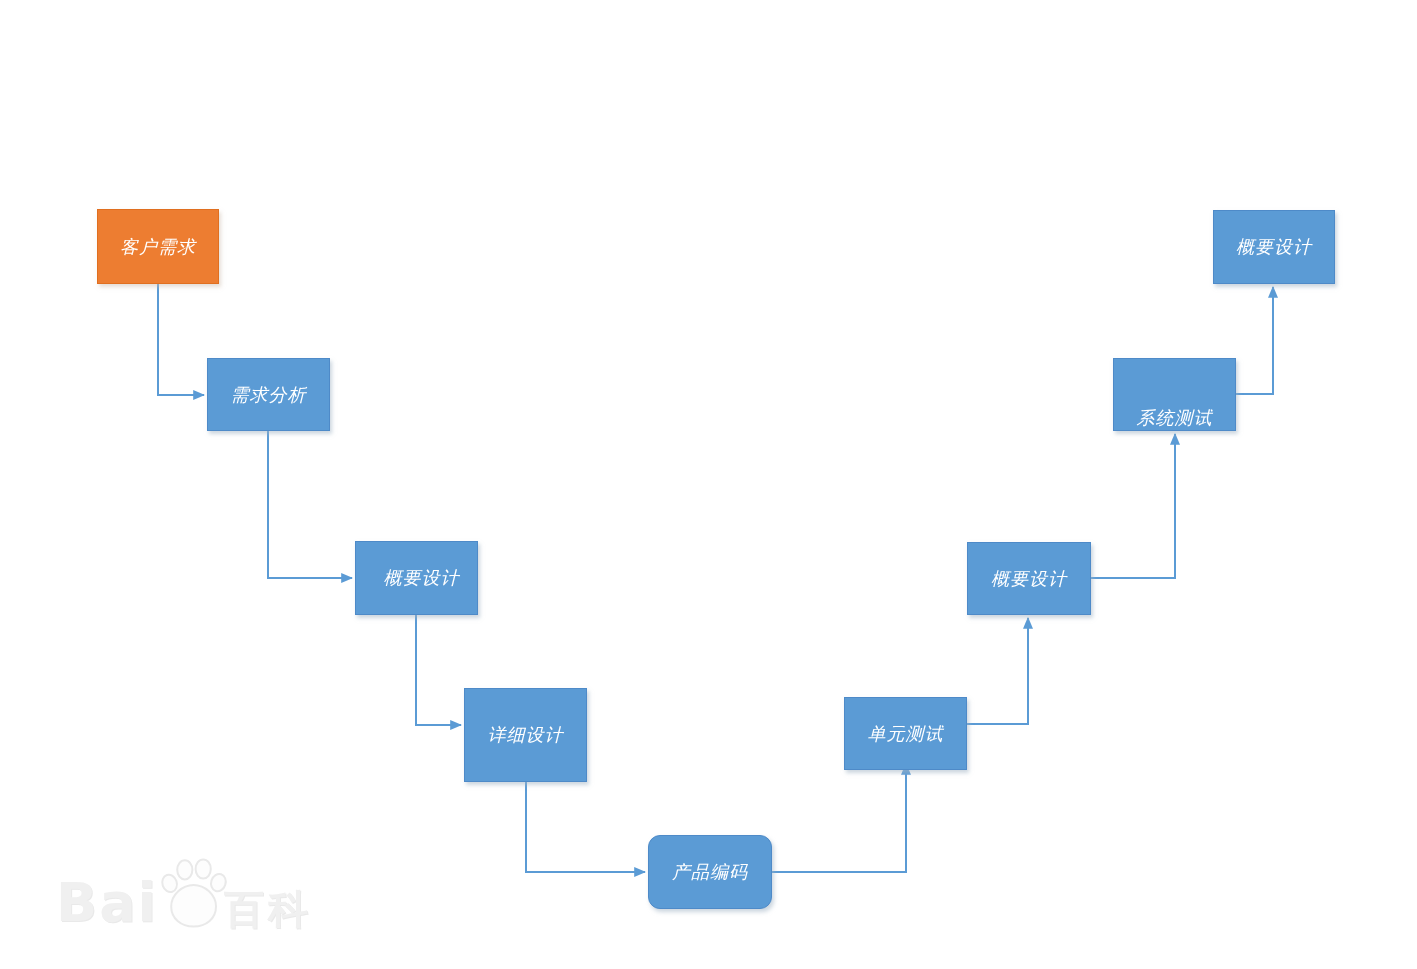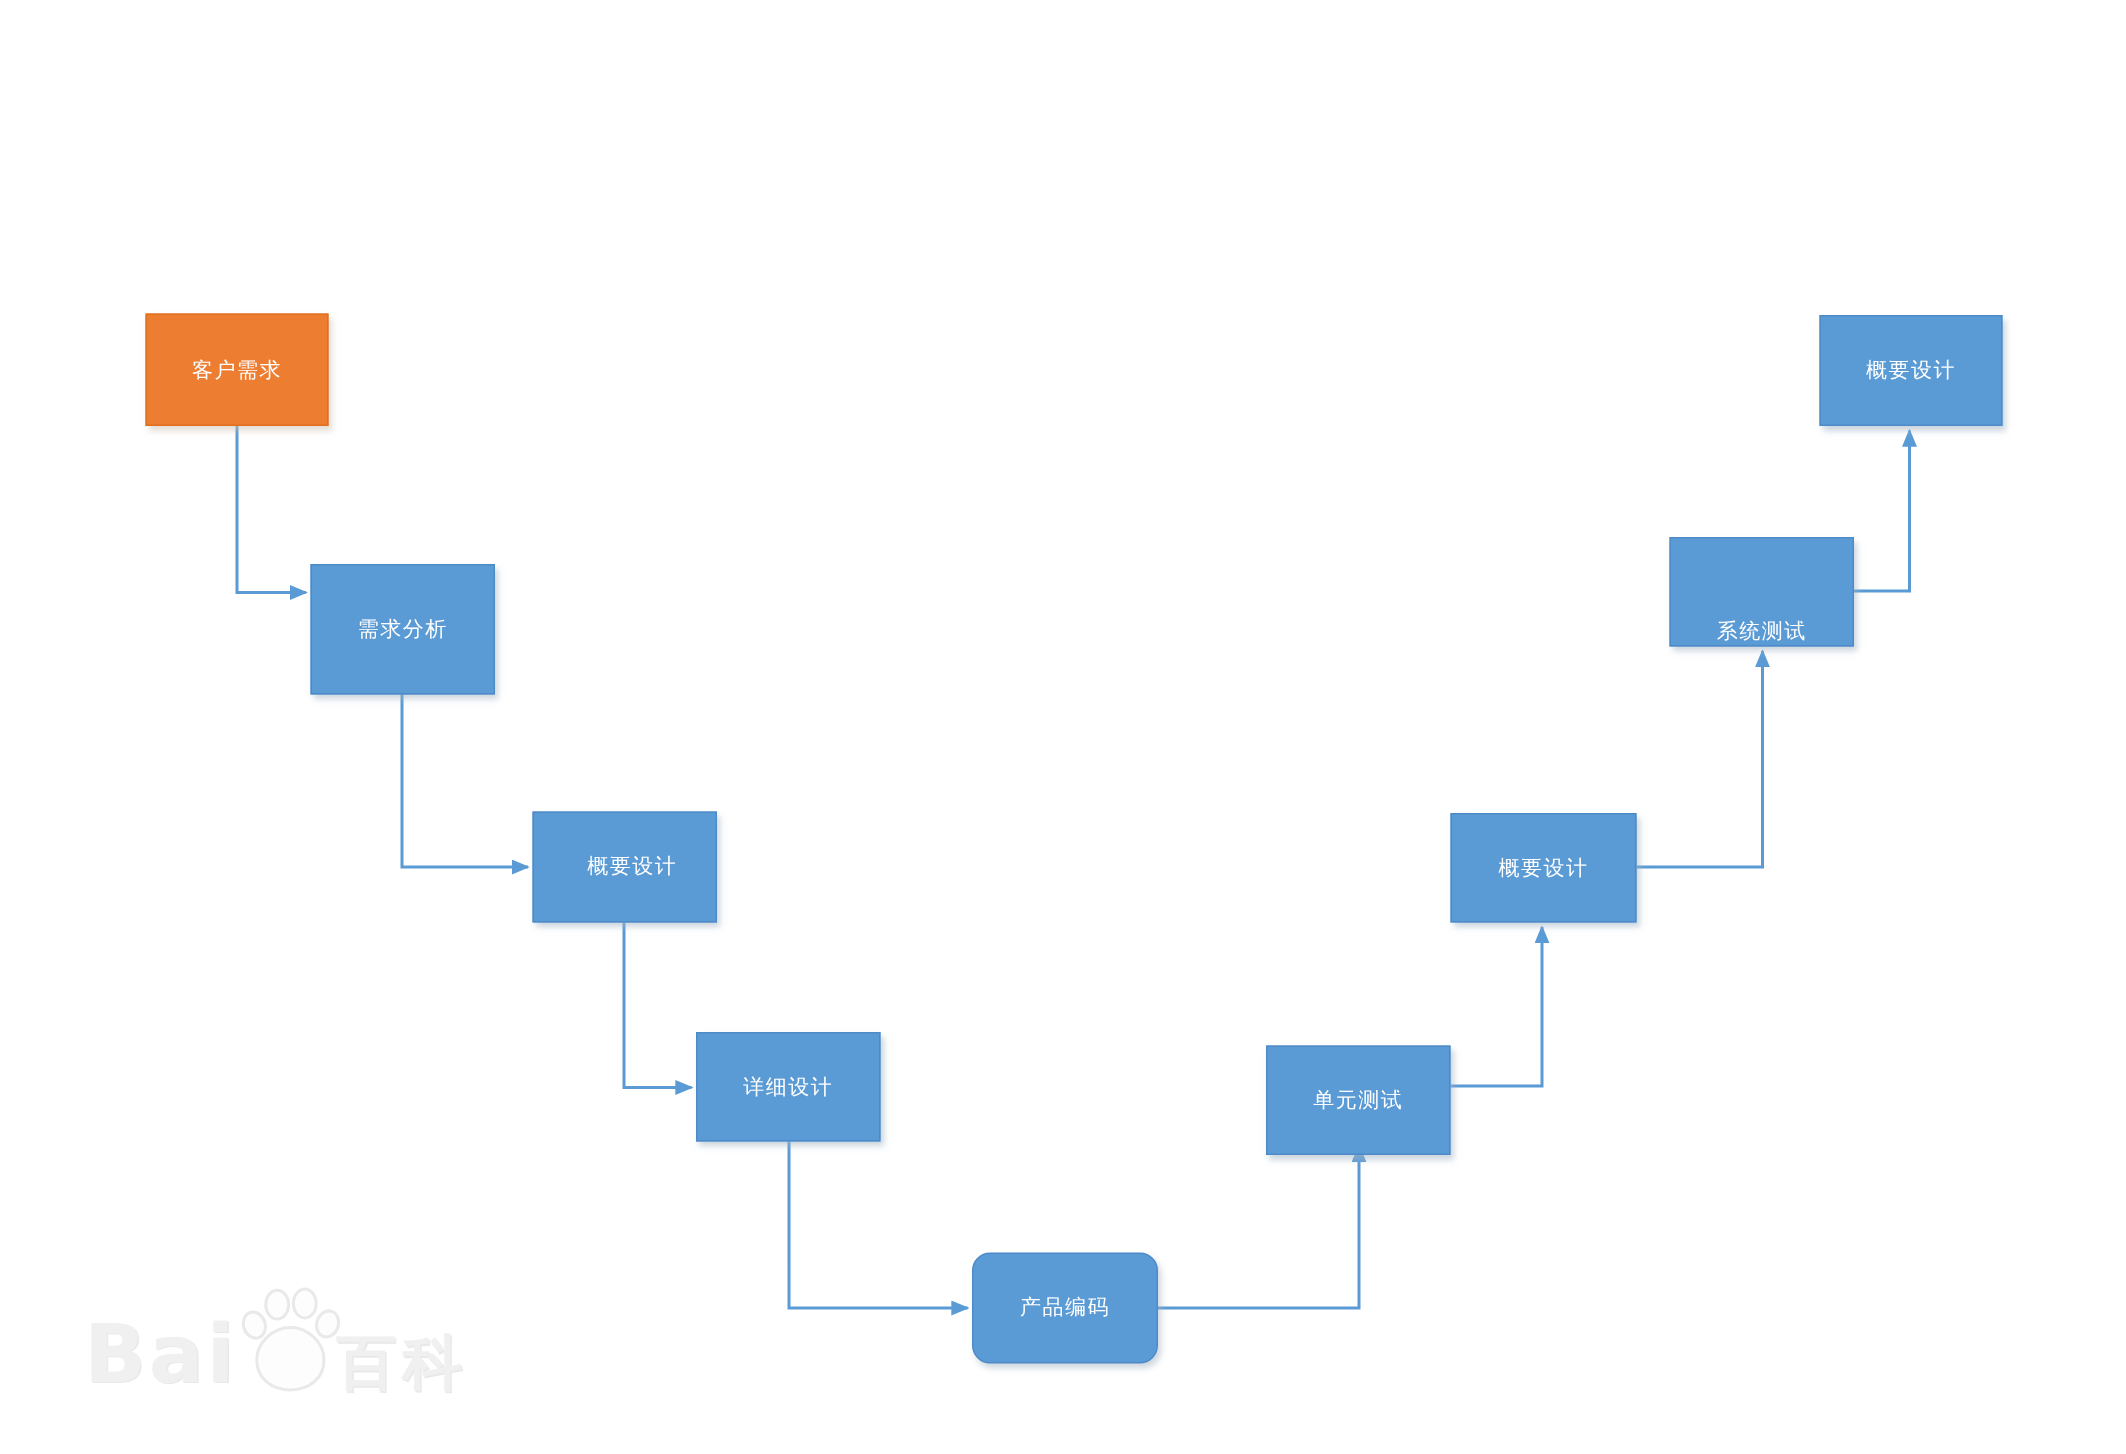--- a/index.html
+++ b/index.html
@@ -11,23 +11,24 @@
     overflow: hidden;
     font-family: "DejaVu Sans", "Liberation Sans", sans-serif;
   }
   .node {
     position: absolute;
     display: flex;
     align-items: center;
     justify-content: center;
     box-sizing: border-box;
     color: #ffffff;
-    font-size: 14px;
+    font-size: 18px;
     letter-spacing: 1px;
     text-align: center;
+    font-style: italic;
   }
   .node.blue {
     background: var(--node-blue, #5b9bd5);
     border: 1px solid var(--node-blue-border, #4e8ac8);
     box-shadow: 2px 3px 4px rgba(163, 180, 196, 0.55);
   }
   .node.orange {
     background: var(--node-orange, #ed7d31);
     border: 1px solid var(--node-orange-border, #e06f20);
     box-shadow: 2px 3px 4px rgba(205, 190, 175, 0.5);
@@ -87,27 +88,27 @@
       <polyline points="772,872 906,872 906,764" marker-end="url(#arrowhead)"></polyline>
       <polyline points="967,724 1028,724 1028,618" marker-end="url(#arrowhead)"></polyline>
       <polyline points="1091,578 1175,578 1175,434" marker-end="url(#arrowhead)"></polyline>
       <polyline points="1236,394 1273,394 1273,287" marker-end="url(#arrowhead)"></polyline>
     </svg>
 
   <div>
       <div class="node orange" style="left: 97px; top: 209px; width: 122px; height: 75px;">
         <span>客户需求</span>
       </div>
-      <div class="node blue" style="left: 207px; top: 376px; width: 123px; height: 87px;">
+      <div class="node blue" style="left: 207px; top: 358px; width: 123px; height: 73px;">
         <span>需求分析</span>
       </div>
       <div class="node blue" style="left: 355px; top: 541px; width: 123px; height: 74px; padding-left: 10px;">
         <span>概要设计</span>
       </div>
-      <div class="node blue" style="left: 464px; top: 688px; width: 123px; height: 73px;">
+      <div class="node blue" style="left: 464px; top: 688px; width: 123px; height: 94px;">
         <span>详细设计</span>
       </div>
       <div class="node blue" style="left: 648px; top: 835px; width: 124px; height: 74px; border-radius: 12px;">
         <span>产品编码</span>
       </div>
       <div class="node blue" style="left: 844px; top: 697px; width: 123px; height: 73px;">
         <span>单元测试</span>
       </div>
       <div class="node blue" style="left: 967px; top: 542px; width: 124px; height: 73px;">
         <span>概要设计</span>

